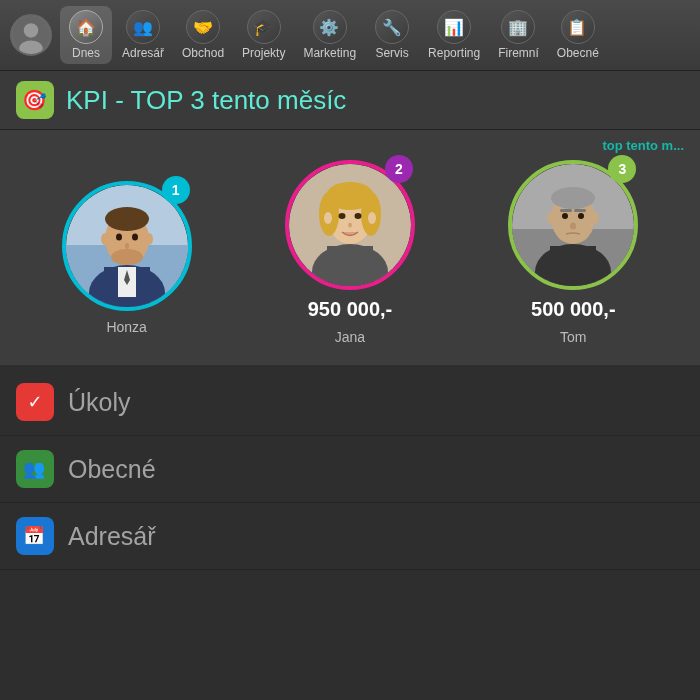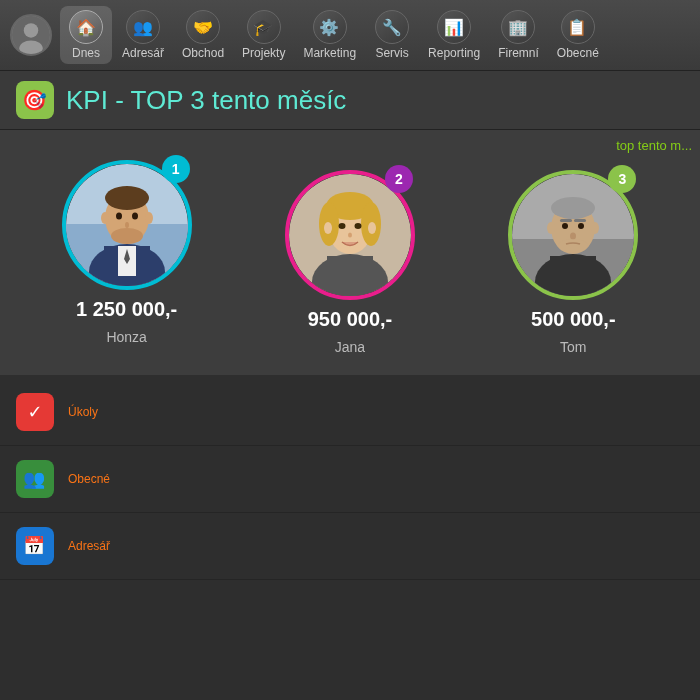--- a/index.html
+++ b/index.html
@@ -93,25 +93,26 @@
 
     
     .main-content {
       background: #3d3d3d;
       padding: 0;
       position: relative;
     }
     .top-link {
       position: absolute;
       top: 8px;
-      right: 8px;
-      color: #84cc16;
+      right: 16px;
+      color: #14b8a6;
       font-size: 13px;
       cursor: pointer;
       text-decoration: none;
+      font-weight: bold;
     }
 
     
     .podium-container {
       display: flex;
       justify-content: space-around;
       align-items: flex-end;
       padding: 30px 20px 20px;
       gap: 10px;
     }
@@ -188,23 +189,23 @@
     }
     .section-icon {
       width: 38px;
       height: 38px;
       border-radius: 8px;
       display: flex; align-items: center; justify-content: center;
       font-size: 18px;
       flex-shrink: 0;
     }
     .section-label {
-      font-size: 12px;
+      font-size: 25px;
       font-weight: 300;
-      color: #f97316;
+      color: #a3a3a3;
     }
   </style>
 </head>
 <body>
 
 <div class="top-nav">
 
   <div class="nav-avatar">
     <svg width="42" height="42" viewBox="0 0 42 42">
       <circle cx="21" cy="21" r="21" fill="#666"></circle>
@@ -288,21 +289,20 @@
       <path d="M54,69 Q61,74 68,69" stroke="#a0704a" stroke-width="1.5" fill="none"></path>
 
       <ellipse cx="61" cy="72" rx="16" ry="8" fill="#c49060"></ellipse>
 
       <ellipse cx="39" cy="54" rx="4" ry="6" fill="#d4a574"></ellipse>
       <ellipse cx="83" cy="54" rx="4" ry="6" fill="#d4a574"></ellipse>
     </svg>
       </div>
       <div class="rank-badge">1</div>
     </div>
-    <div class="person-amount">1 250 000,-</div>
     <div class="person-name">Honza</div>
   </div>
       <div class="person-card rank2">
     <div class="avatar-wrapper">
       <div class="avatar-circle">
         <svg width="122" height="122" viewBox="0 0 122 122">
       <circle cx="61" cy="61" r="61" fill="#c8b8a2"></circle>
 
       <ellipse cx="61" cy="108" rx="38" ry="28" fill="#555"></ellipse>
       <rect x="38" y="82" width="46" height="40" fill="#555"></rect>

